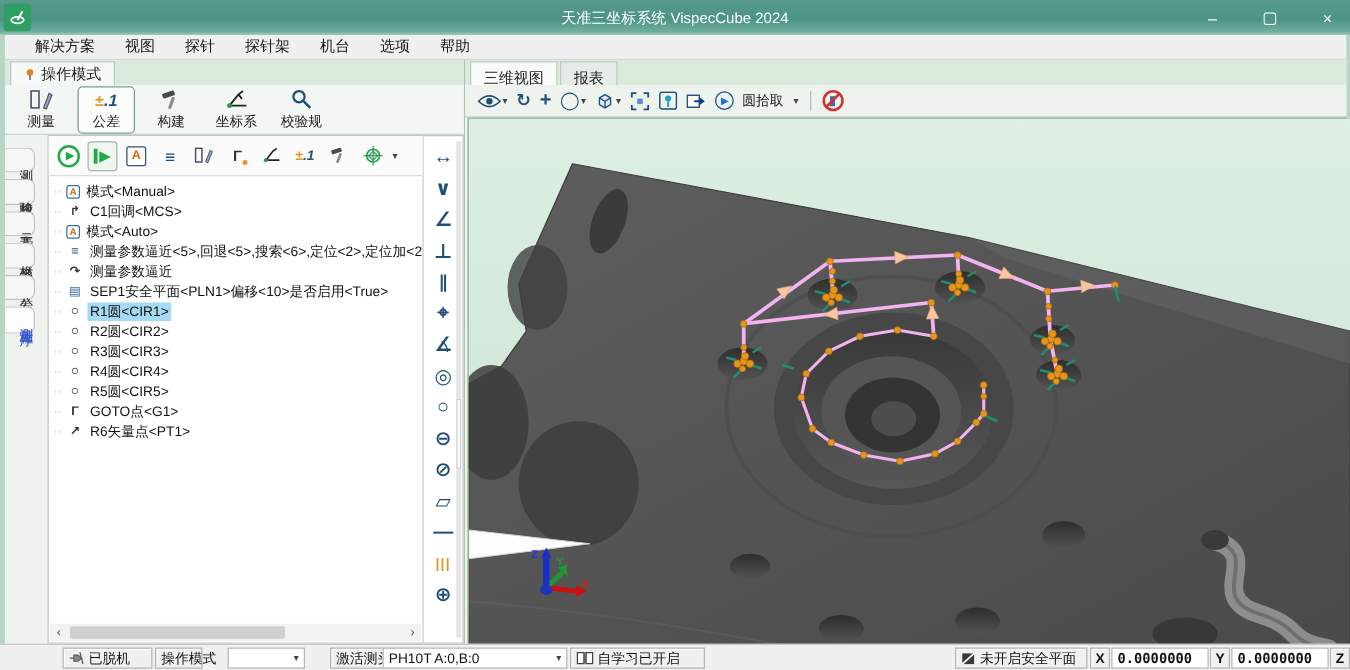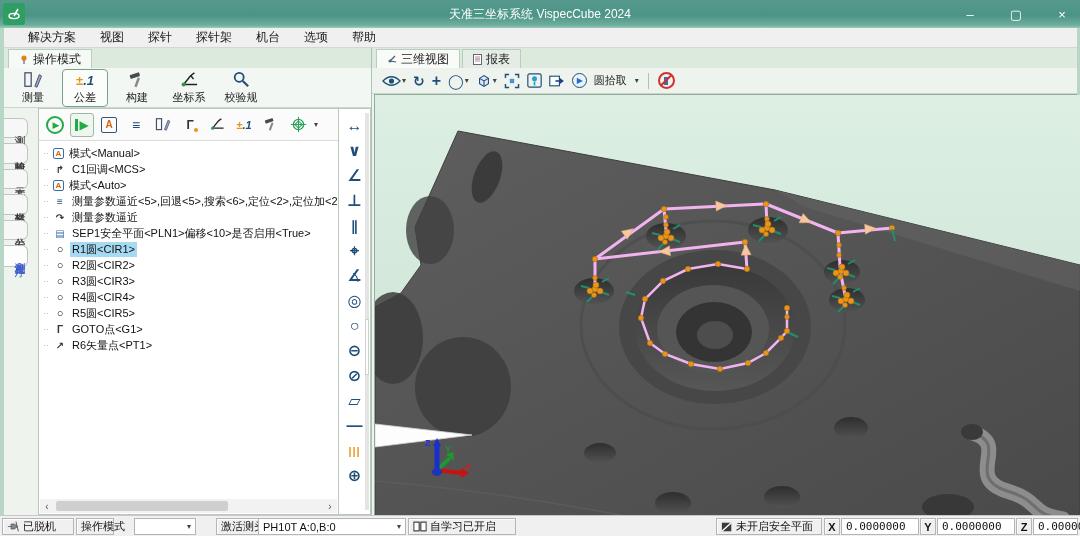--- a/index.html
+++ b/index.html
@@ -71,40 +71,40 @@
   .tolicon { height:25px; display:flex; align-items:center; justify-content:center; color:#1f4e79; font-size:16px; font-weight:bold; width:100%; }
   .tolicon.orange { color:#e8951d; font-size:11px; letter-spacing:1px; }
   .tolicon.slim { font-size:14px; }
   .vtrack { position:absolute; right:1px; top:4px; width:4px; bottom:4px; background:#e4e4e4; }
   .vthumb { position:absolute; right:0; top:52%; width:4px; height:56px; background:#fdfdfd; border:1px solid #cfcfcf; }
 
   
   .rpanel { position:absolute; left:372px; top:48px; right:3px; bottom:21px; background:#eef3ee; }
   .rtabs { height:20px; background:#dceade; display:flex; align-items:flex-end; gap:2px; padding-left:4px; }
   .rtab { height:19px; display:flex; align-items:center; gap:4px; padding:0 10px; font-size:12px; color:#222;
-    border:1px solid #b9ccc0; border-bottom:none; background:#e4ece5; }
+    border:1px solid #b9ccc0; border-bottom:none; background:#e4ece5;flex-direction:column; }
   .rtab.sel { background:#f8fbf8; }
   .rtoolbar { height:26px; background:#eef3ee; border-bottom:1px solid #c9d6cc; display:flex; align-items:center; gap:7px; padding-left:10px; font-size:11px; color:#222; }
   .rt-ic { display:flex; align-items:center; color:#1f4e79; font-weight:bold; font-size:14px; }
   .dd { color:#444; font-size:8px; margin-left:1px; }
   .vsep { width:1px; height:16px; background:#b0c2b2; margin:0 2px; }
   .playc { width:15px; height:15px; border-radius:50%; border:1.5px solid #1f4e79; background:#eaf2fa; color:#1f6fd0; font-size:8px; display:flex; align-items:center; justify-content:center; padding-left:1px; }
   .noprobe { width:17px; height:17px; border-radius:50%; border:2px solid #d03030; position:relative; display:flex; align-items:center; justify-content:center; }
   .noprobe::before { content:""; position:absolute; width:2px; height:15px; background:#d03030; transform:rotate(45deg); }
   .noprobe i { width:4px; height:8px; background:#3a6ea5; }
 
   .viewport { position:absolute; left:2px; top:46px; right:0; bottom:0; border:1px solid #93ab9c; background:#d2e8da; }
 
   
   .statusbar { position:absolute; left:0; right:0; bottom:0; height:21px; background:#f0f0f0; border-top:1px solid #c8c8c8; font-size:11px; color:#111; }
   .sseg { position:absolute; top:2px; height:17px; display:flex; align-items:center; gap:3px; padding:0 4px;
-    border:1px solid #b5b5b5; box-shadow:inset 1px 1px 0 #fdfdfd; background:#f0f0f0; white-space:nowrap; }
+    border:1px solid #b5b5b5; box-shadow:inset 1px 1px 0 #fdfdfd; background:#f0f0f0; white-space:nowrap;margin-left:48px; }
   .scombo { background:#ffffff; justify-content:space-between; }
   .scombo .dd { margin-left:auto; }
-  .mono { font-family:"DejaVu Sans Mono","Liberation Mono",monospace; background:#ffffff; font-weight:normal; }
+  .mono { font-family:"DejaVu Sans Mono","Liberation Mono",monospace; background:#ffffff; font-weight:bold; }
   .xyz { font-weight:bold; justify-content:center; }
 </style>
 </head>
 <body>
 
 <div class="window">
 
   <div class="titlebar">
     <div class="applogo">
       <svg width="16" height="16" viewBox="0 0 16 16">

